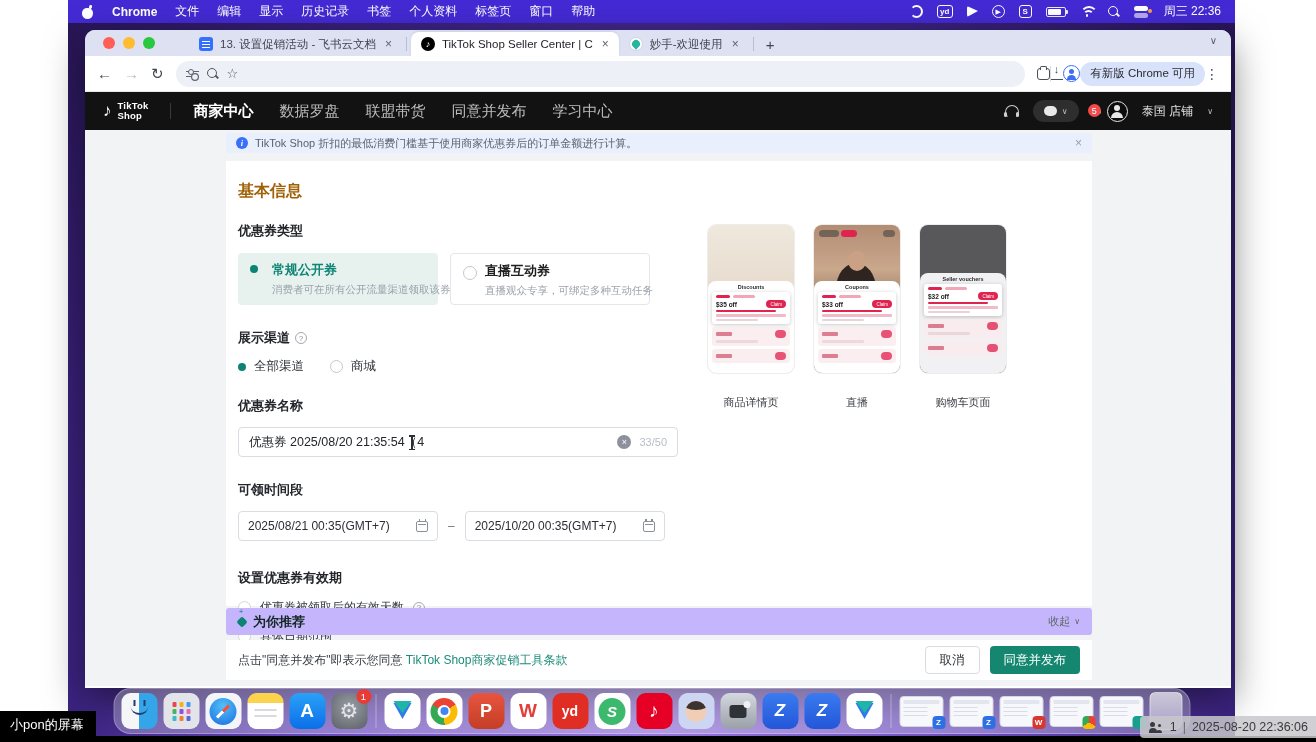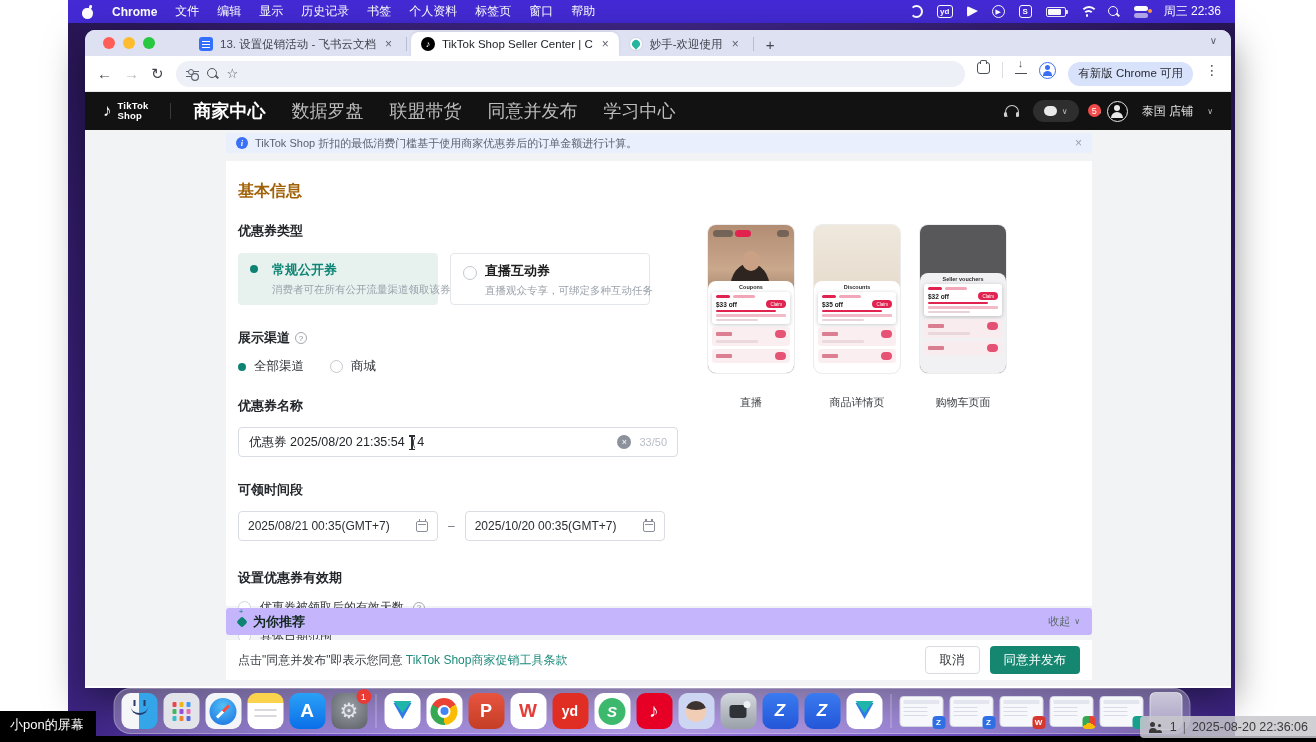--- a/index.html
+++ b/index.html
@@ -66,39 +66,39 @@
   .navarrow.dis { color:#b6bac2; }
   .urlpill { flex:1; height:26px; background:#eef0f8; border-radius:13px; display:flex; align-items:center; padding:0 10px; gap:8px; min-width:0; }
   .tune { width:13px; height:10px; position:relative; }
   .tune::before { content:""; position:absolute; left:0; top:2px; width:13px; height:1.5px; background:#5d6370; box-shadow:0 5px 0 #5d6370; }
   .tune::after { content:""; position:absolute; left:2px; top:0.5px; width:4px; height:4px; border-radius:50%; background:#eef0f8; border:1.2px solid #5d6370; box-shadow:4px 5px 0 -0.2px #eef0f8, 4px 5px 0 1px #5d6370; }
   .url { font-size:12.5px; color:#23262c; white-space:nowrap; overflow:hidden; text-overflow:ellipsis; flex:1; }
   .pill-ic { color:#53575f; font-size:13px; }
   .zoomic { width:12px; height:12px; position:relative; }
   .zoomic::before { content:""; position:absolute; left:0; top:0; width:8px; height:8px; border:1.5px solid #53575f; border-radius:50%; }
   .zoomic::after { content:""; position:absolute; left:8.5px; top:8.5px; width:4px; height:1.5px; background:#53575f; transform:rotate(45deg); }
-  .tb-right { display:flex; align-items:flex-start; gap:12px; }
+  .tb-right { display:flex; align-items:center; }
   .panelic { width:13px; height:12px; border:1.5px solid #4a4e57; border-radius:3px; position:relative; }
   .panelic::before { content:""; position:absolute; left:2px; top:-3px; width:5px; height:3px; background:#fff; border:1.5px solid #4a4e57; border-bottom:none; border-radius:2px 2px 0 0; }
   .tb-sep { width:1px; height:16px; background:#dcdee4; }
   .dlic { width:12px; height:12px; border-bottom:1.8px solid #4a4e57; position:relative; }
   .dlic::before { content:"↓"; position:absolute; left:2.5px; top:-5px; font-size:11px; color:#4a4e57; }
   .profic { width:17px; height:17px; border:1.7px solid #3b6ef5; border-radius:50%; position:relative; }
   .profic::before { content:""; position:absolute; left:4.5px; top:2.5px; width:5px; height:5px; border-radius:50%; background:#3b6ef5; }
   .profic::after { content:""; position:absolute; left:2.5px; top:8.5px; width:9px; height:5px; border-radius:5px 5px 0 0; background:#3b6ef5; }
   .chip { height:24px; background:#d8e2fb; color:#2a2d33; font-size:11.5px; border-radius:12px; display:flex; align-items:center; padding:0 10px; white-space:nowrap; }
   .kebab { color:#4a4e57; font-size:14px; }
 
   
   .appheader { height:38px; background:#121212; display:flex; align-items:center; padding:0 18px; gap:22px; }
   .logo { display:flex; align-items:center; gap:6px; color:#fff; }
   .logo .note { font-size:17px; }
   .logo .words { font-size:9.5px; font-weight:700; line-height:10px; letter-spacing:.2px; }
   .hd-sep { width:1px; height:16px; background:#3a3a3a; }
-  .hnav { display:flex; gap:26px; font-size:18px; color:#bcbcbc;font-family:Liberation Mono, monospace; }
+  .hnav { display:flex; gap:26px; font-size:15px; color:#bcbcbc;font-family:Liberation Mono, monospace; }
   .hnav .active { color:#fff; font-weight:700; }
   .hd-right { margin-left:auto; display:flex; align-items:center; gap:14px; color:#cfcfcf; }
   .headset { width:14px; height:12px; position:relative; }
   .headset::before { content:""; position:absolute; left:0; top:0; width:12px; height:12px; border:1.6px solid #cfcfcf; border-bottom-color:transparent; border-radius:50%; }
   .headset::after { content:""; position:absolute; left:-1px; top:7px; width:3px; height:5px; background:#cfcfcf; border-radius:1.5px; box-shadow:12px 0 #cfcfcf; }
   .msgpill { width:46px; height:22px; background:#2e2e2e; border-radius:12px; display:flex; align-items:center; justify-content:center; gap:5px; }
   .bubble { width:13px; height:10px; background:#e9e9e9; border-radius:5px; position:relative; }
   .bubble::after { content:""; position:absolute; left:3px; bottom:-3px; border:3px solid transparent; border-top-color:#e9e9e9; }
   .chev { font-size:8px; color:#bdbdbd; }
   .bellwrap { position:relative; }
@@ -472,20 +472,56 @@
               </div>
               <div class="vrow">
                 <span class="rad-un"></span>
                 <span>具体日期范围</span>
               </div>
             </div>
 
             <div class="previews">
               <div class="phones">
                 <div class="phonecol">
+                  <div class="phone p2">
+                    <div class="ph-img"></div>
+                    <div class="ph-sheet">
+                      <div class="ph-head">Discounts</div>
+                      <div class="cp hl">
+                        <div class="cp-tags">
+                            <i></i>
+                            <i></i>
+                          </div>
+                        <div class="cp-main">
+                          <span class="amt">$35 off</span>
+                          <span class="claim">Claim</span>
+                        </div>
+                        <div class="cp-bar"></div>
+                        <div class="cp-line"></div>
+                          <div class="cp-line short"></div>
+                      </div>
+                      <div class="cp dim">
+                        <div class="cp-main">
+                            <i></i>
+                            <span class="claim">&nbsp;&nbsp;</span>
+                          </div>
+                        <div class="cp-line short"></div>
+                      </div>
+                      <div class="cp dim">
+                        <div class="cp-main">
+                            <i></i>
+                            <span class="claim">&nbsp;&nbsp;</span>
+                          </div>
+                      </div>
+                    </div>
+                  </div>
+                  <div class="ph-caption">商品详情页</div>
+                </div>
+
+                <div class="phonecol">
                   <div class="phone p1">
                     <div class="ph-img">
                       <i class="figure"></i>
                         <i class="head"></i>
                       <i class="lp a"></i>
                         <i class="lp b"></i>
                         <i class="lp c"></i>
                     </div>
                     <div class="ph-sheet">
                       <div class="ph-head">Coupons</div>
@@ -514,56 +550,20 @@
                             <i></i>
                             <span class="claim">&nbsp;&nbsp;</span>
                           </div>
                       </div>
                     </div>
                   </div>
                   <div class="ph-caption">直播</div>
                 </div>
 
                 <div class="phonecol">
-                  <div class="phone p2">
-                    <div class="ph-img"></div>
-                    <div class="ph-sheet">
-                      <div class="ph-head">Discounts</div>
-                      <div class="cp hl">
-                        <div class="cp-tags">
-                            <i></i>
-                            <i></i>
-                          </div>
-                        <div class="cp-main">
-                          <span class="amt">$35 off</span>
-                          <span class="claim">Claim</span>
-                        </div>
-                        <div class="cp-bar"></div>
-                        <div class="cp-line"></div>
-                          <div class="cp-line short"></div>
-                      </div>
-                      <div class="cp dim">
-                        <div class="cp-main">
-                            <i></i>
-                            <span class="claim">&nbsp;&nbsp;</span>
-                          </div>
-                        <div class="cp-line short"></div>
-                      </div>
-                      <div class="cp dim">
-                        <div class="cp-main">
-                            <i></i>
-                            <span class="claim">&nbsp;&nbsp;</span>
-                          </div>
-                      </div>
-                    </div>
-                  </div>
-                  <div class="ph-caption">商品详情页</div>
-                </div>
-
-                <div class="phonecol">
                   <div class="phone p3">
                     <div class="ph-img"></div>
                     <div class="ph-sheet">
                       <div class="ph-head">Seller vouchers</div>
                       <div class="cp hl">
                         <div class="cp-tags">
                             <i></i>
                             <i></i>
                           </div>
                         <div class="cp-main">

